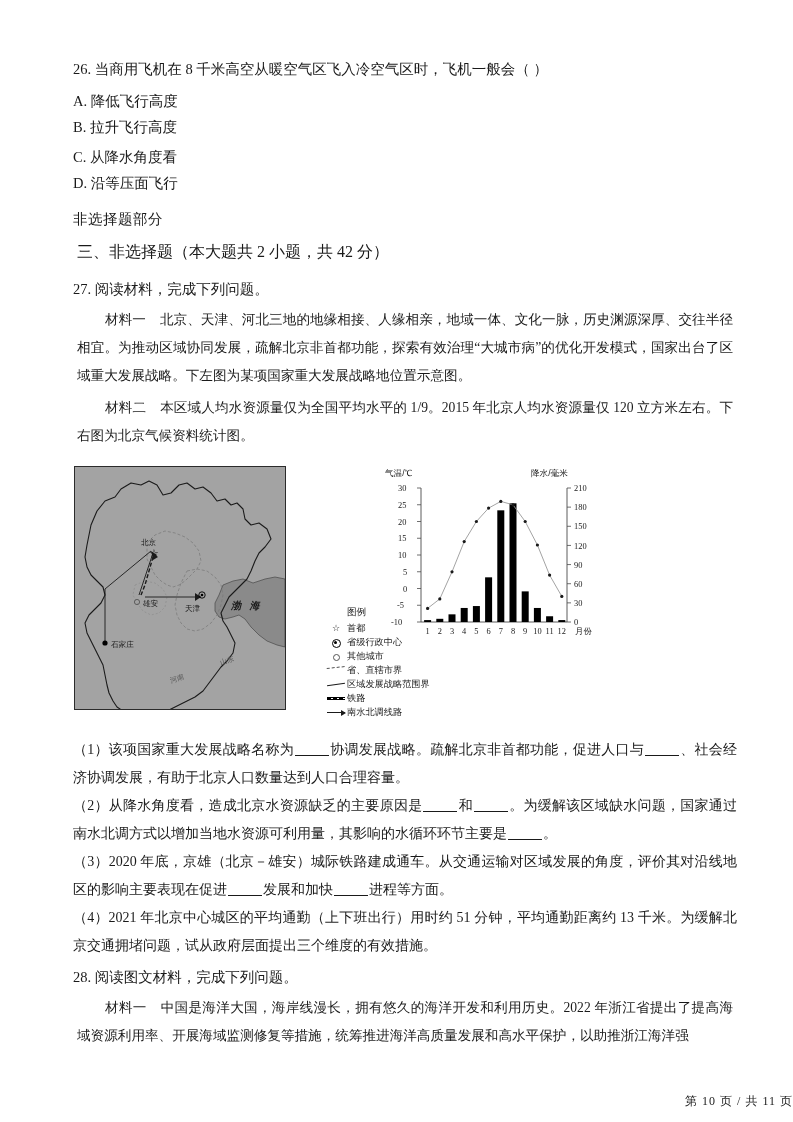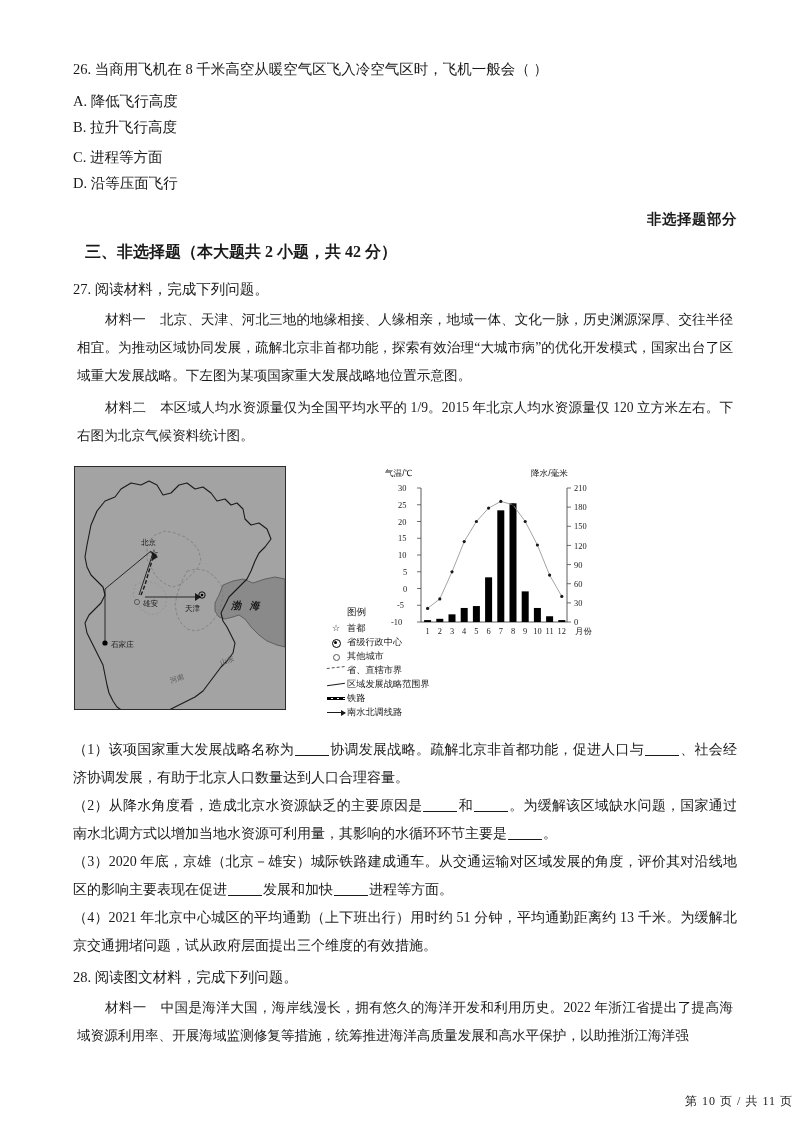--- a/index.html
+++ b/index.html
@@ -35,32 +35,32 @@
     display: flex;
     font-size: 14.5px;
     line-height: 26px;
     margin: 0 0 4px 0;
     flex-direction: column;
   }
   .opt-a { width: 310px; }
   .opt-b { width: 310px; }
 
   .section-center {
-    text-align: right;
+    text-align: left;
     font-size: 14.5px;
-    font-weight: bold;
+    font-weight: normal;
     line-height: 26px;
     margin: 10px 0 6px 0;
     letter-spacing: 0.5px;
   }
   .section-head {
     font-size: 16px;
-    font-weight: bold;
+    font-weight: normal;
     line-height: 28px;
-    margin: 2px 0 10px 12px;
+    margin: 2px 0 10px 4px;
   }
   .qnum {
     font-size: 14.5px;
     line-height: 26px;
     margin: 0 0 4px 0;
   }
   .mat {
     font-size: 13.6px;
     line-height: 28px;
     margin: 4px;
@@ -264,21 +264,21 @@
 <body>
 
 <div class="page">
 
   <div class="q-line">26. 当商用飞机在 8 千米高空从暖空气区飞入冷空气区时，飞机一般会（    ）</div>
   <div class="opt-row">
     <span class="opt-a">A. 降低飞行高度</span>
     <span class="opt-b">B. 拉升飞行高度</span>
   </div>
   <div class="opt-row">
-    <span class="opt-a">C. 进程等方面</span>
+    <span class="opt-a">C. 从降水角度看</span>
     <span class="opt-b">D. 沿等压面飞行</span>
   </div>
 
   <div class="section-center">非选择题部分</div>
   <div class="section-head">三、非选择题（本大题共 2 小题，共 42 分）</div>
 
   <div class="qnum">27. 阅读材料，完成下列问题。</div>
 
   <p class="mat">
     <span class="lead">材料一</span><span>北京、天津、河北三地的地缘相接、人缘相亲，地域一体、文化一脉，历史渊源深厚、交往半径相宜。为推动区域协同发展，疏解北京非首都功能，探索有效治理“大城市病”的优化开发模式，国家出台了区域重大发展战略。下左图为某项国家重大发展战略地位置示意图。</span>

